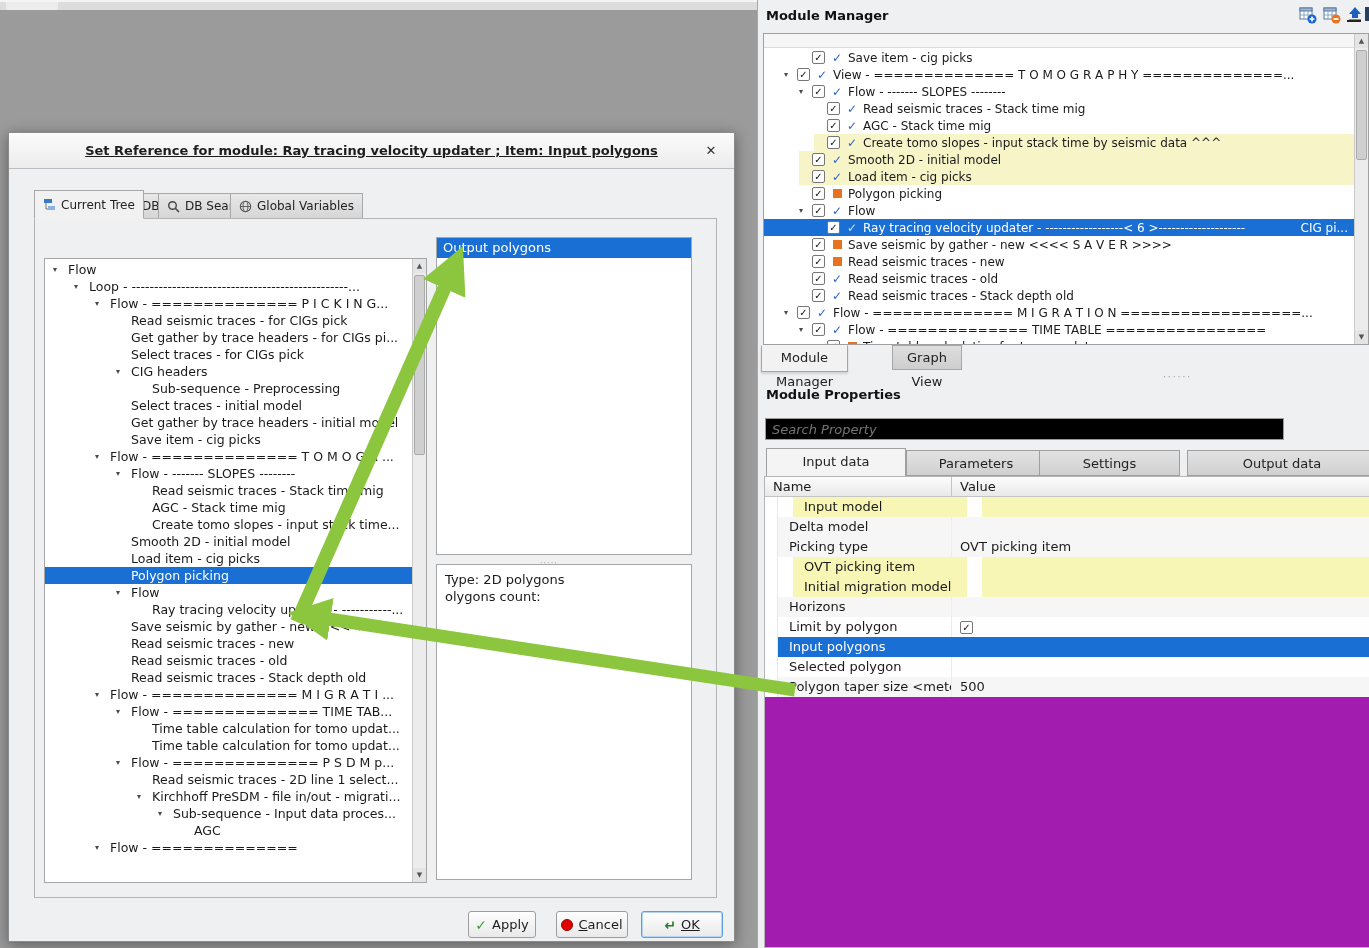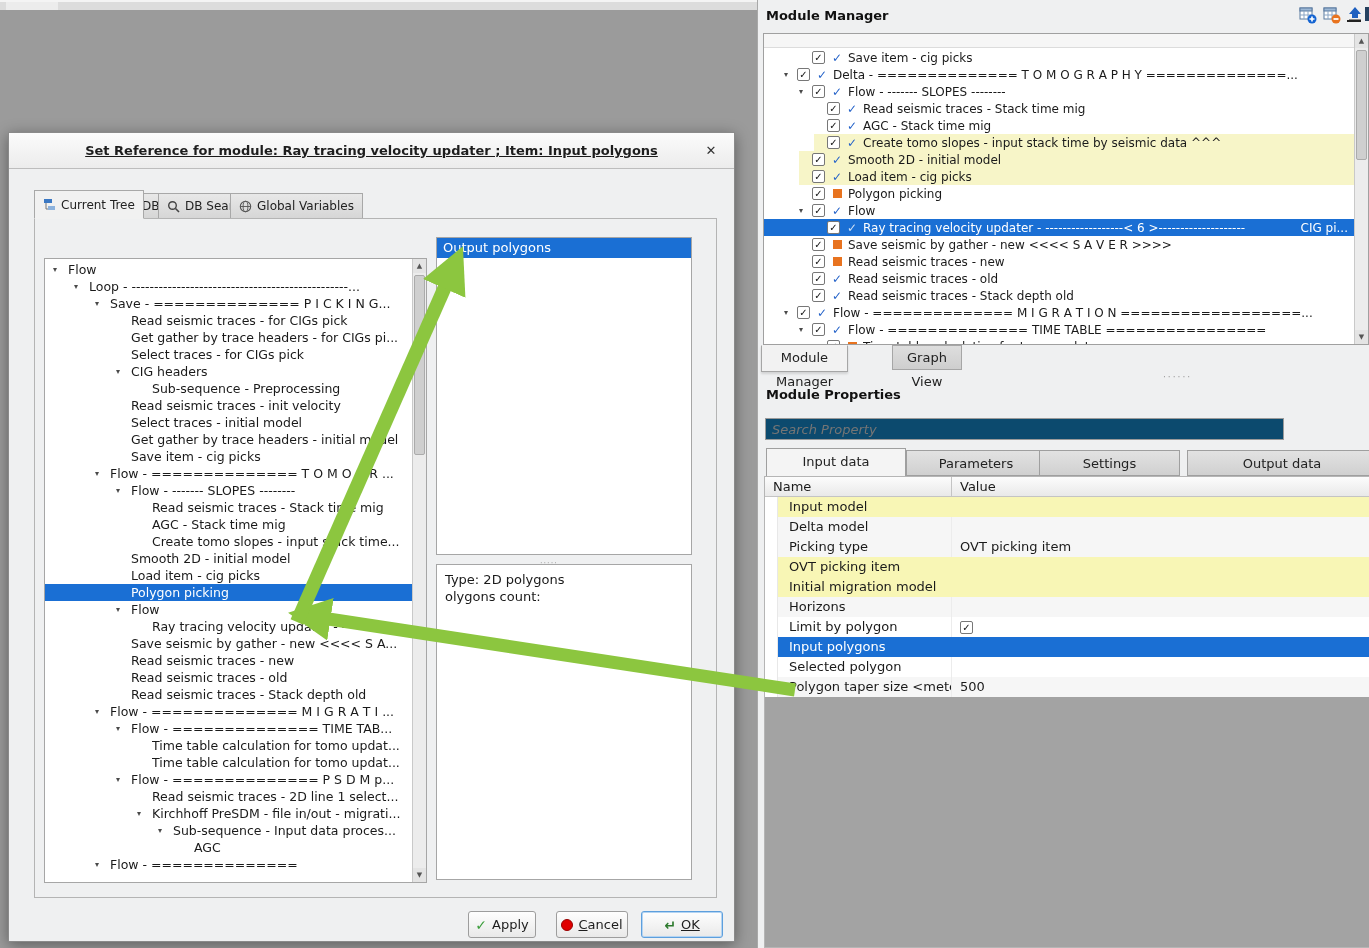--- a/index.html
+++ b/index.html
@@ -45,39 +45,39 @@
   .vscroll .thumb { position:absolute; left:1px; width:11px; background:#cfcfcf; border:1px solid #ababab; border-radius:2px; }
 
   
   .mm-tabs { position:absolute; left:3px; top:345px; height:26px; }
   .stab { position:absolute; top:0; height:25px; padding:0 14px; line-height:24px; font-size:13px; text-align:center;
           background:linear-gradient(#dedede,#cecece); border:1px solid #a6a6a6; color:#222; }
   .stab.active { background:#f2f2f2; border-top:1px solid #f2f2f2; z-index:2; height:27px; box-shadow:0 2px 2px rgba(0,0,0,.12); }
   .splitter-dots { position:absolute; left:405px; top:372px; color:#9a9a9a; font-size:9px; letter-spacing:2px; }
 
   
-  .search { position:absolute; left:7px; top:418px; width:519px; height:22px; border:1px solid #9a9a9a; background:#0c4a6e; font-style:italic; color:#9a9a9a; font-size:13px; padding:0 6px; font-family:"DejaVu Sans","Liberation Sans",sans-serif; }
+  .search { position:absolute; left:7px; top:418px; width:519px; height:22px; border:1px solid #9a9a9a; background:#000000; font-style:italic; color:#9a9a9a; font-size:13px; padding:0 6px; font-family:"DejaVu Sans","Liberation Sans",sans-serif; }
 
   
   .mp-tabs { position:absolute; left:0; top:448px; height:28px; width:612px; overflow:hidden; }
   .ptab { position:absolute; top:2px; height:26px; line-height:25px; text-align:center; font-size:13px;
           background:linear-gradient(#e2e2e2,#d0d0d0); border:1px solid #9f9f9f; color:#222; }
   .ptab.active { top:0; height:28px; background:#f4f4f4; border-bottom:none; z-index:2; }
 
   
-  .mp-table { position:absolute; left:6px; top:476px; width:606px; bottom:0; background:#a3a3a3; border:1px solid #b5b5b5; border-right:none; overflow:hidden; }
+  .mp-table { position:absolute; left:6px; top:476px; width:606px; bottom:0; background:#a21caf; border:1px solid #b5b5b5; border-right:none; overflow:hidden; }
   .mp-head { display:flex; height:20px; background:linear-gradient(#fcfcfc,#e9e9e9); border-bottom:1px solid #c4c4c4; font-size:13px; }
   .mp-head .c1 { width:187px; padding-left:8px; border-right:1px solid #c4c4c4; line-height:19px; }
   .mp-head .c2 { flex:1; padding-left:8px; line-height:19px; }
   .prow { display:flex; height:20px; font-size:13px; line-height:19px; background:#fff; }
   .prow.alt { background:#f6f6f6; }
   .prow .gut { width:13px; border-right:1px solid #e8e8e8; background:#fff; flex:0 0 13px; }
   .prow .nm { width:174px; padding-left:11px; border-right:1px solid #ececec; overflow:hidden; white-space:nowrap; }
   .prow .vl { flex:1; padding-left:8px; white-space:nowrap; }
-  .prow.yellow .nm, .prow.yellow .vl { background:#f8f6b5; border-right-color:transparent; }
+  .prow.yellow .nm, .prow.yellow .vl { background:#f8f6b5; border-right-color:transparent;margin-left:15px; }
   .prow.sel .nm, .prow.sel .vl { background:#1a6fd4; color:#fff; border-right-color:transparent; }
   .prow .vl .cbx { display:inline-block; margin-top:3px; }
 
   
   .dialog { position:absolute; left:8px; top:132px; width:727px; height:810px; background:#eff0f1; border:1px solid #8a8a8a; box-shadow:0 3px 14px rgba(0,0,0,.4); z-index:10;text-decoration:underline; }
   .dlg-titlebar { position:relative; height:36px; background:linear-gradient(#fbfbfb,#ececec); border-bottom:1px solid #bdbdbd; }
   .dlg-title { text-align:center; line-height:36px; font-weight:bold; font-size:13px; color:#1d1d1d; }
   .dlg-close { position:absolute; right:14px; top:9px; width:18px; height:18px; text-align:center; line-height:18px; font-size:13px; color:#333; font-weight:bold; cursor:default; }
 
   .dlg-tabs { position:absolute; left:0; top:57px; height:29px; width:100%; }
@@ -170,21 +170,21 @@
               <span class="stat"><span class="chk">✓</span></span>
               <span class="tlabel">Save item - cig picks</span>
             </span>
           </div>
           <div class="trow">
             <span style="flex: 0 0 20px;"></span>
             <span class="body">
               <span class="exp">▾</span>
               <span class="cbx">✓</span>
               <span class="stat"><span class="chk">✓</span></span>
-              <span class="tlabel">Delta - ============== T O M O G R A P H Y ==============...</span>
+              <span class="tlabel">View - ============== T O M O G R A P H Y ==============...</span>
             </span>
           </div>
           <div class="trow">
             <span style="flex: 0 0 35px;"></span>
             <span class="body">
               <span class="exp">▾</span>
               <span class="cbx">✓</span>
               <span class="stat"><span class="chk">✓</span></span>
               <span class="tlabel">Flow - ------- SLOPES --------</span>
             </span>
@@ -459,21 +459,21 @@
               <span class="tlabel">Flow</span>
             </div>
             <div class="drow">
               <span style="flex: 0 0 29px;"></span>
               <span class="exp">▾</span>
               <span class="tlabel">Loop - ------------------------------------------------...</span>
             </div>
             <div class="drow">
               <span style="flex: 0 0 50px;"></span>
               <span class="exp">▾</span>
-              <span class="tlabel">Save - ==============  P I C K I N G...</span>
+              <span class="tlabel">Flow - ==============  P I C K I N G...</span>
             </div>
             <div class="drow">
               <span style="flex: 0 0 71px;"></span>
               <span class="exp"></span>
               <span class="tlabel">Read seismic traces - for CIGs pick</span>
             </div>
             <div class="drow">
               <span style="flex: 0 0 71px;"></span>
               <span class="exp"></span>
               <span class="tlabel">Get gather by trace headers - for CIGs pi...</span>
@@ -485,25 +485,20 @@
             </div>
             <div class="drow">
               <span style="flex: 0 0 71px;"></span>
               <span class="exp">▾</span>
               <span class="tlabel">CIG headers</span>
             </div>
             <div class="drow">
               <span style="flex: 0 0 92px;"></span>
               <span class="exp"></span>
               <span class="tlabel">Sub-sequence - Preprocessing</span>
-            </div>
-            <div class="drow">
-              <span style="flex: 0 0 71px;"></span>
-              <span class="exp"></span>
-              <span class="tlabel">Read seismic traces - init velocity</span>
             </div>
             <div class="drow">
               <span style="flex: 0 0 71px;"></span>
               <span class="exp"></span>
               <span class="tlabel">Select traces - initial model</span>
             </div>
             <div class="drow">
               <span style="flex: 0 0 71px;"></span>
               <span class="exp"></span>
               <span class="tlabel">Get gather by trace headers - initial model</span>

